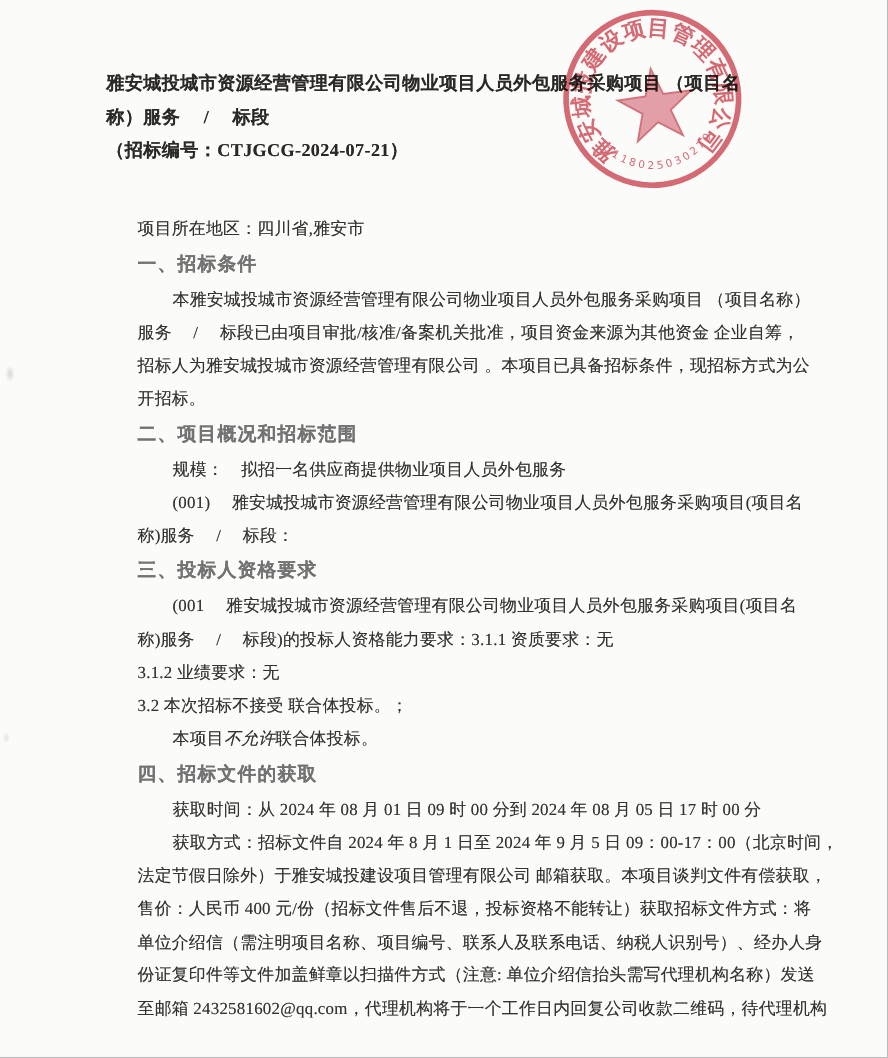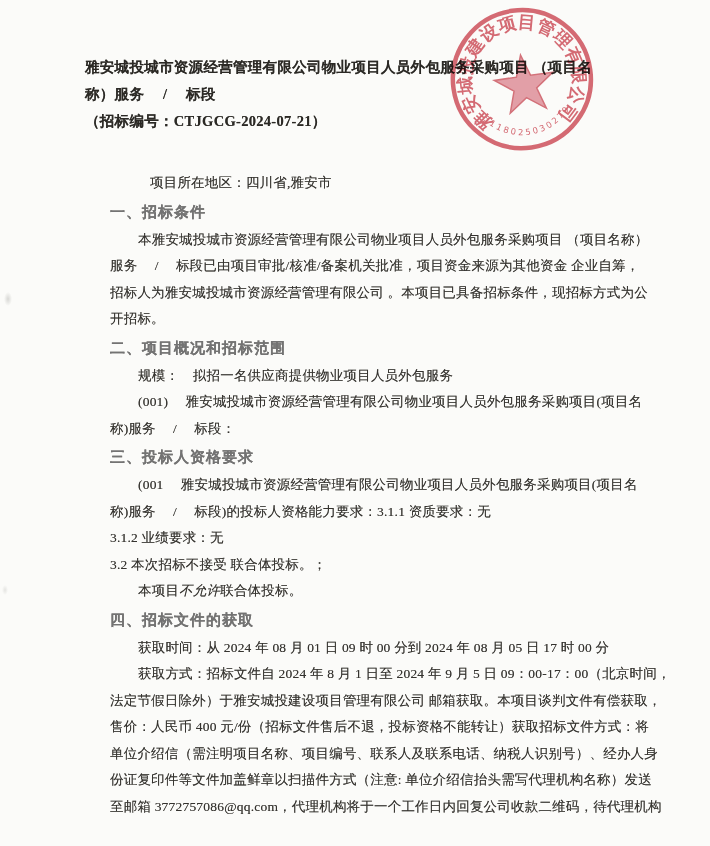--- a/index.html
+++ b/index.html
@@ -22,21 +22,21 @@
     font-weight:bold;font-size:15px;line-height:30px;height:30px;
     letter-spacing:1px;color:#737373;white-space:nowrap;
     text-shadow:0 0 0.4px rgba(30,28,25,0.6);
   }
   .ttl{
     font-weight:bold;font-size:14.5px;line-height:27px;height:27px;
     text-align:left;white-space:nowrap;letter-spacing:0.3px;
     color:#2b2925;text-shadow:0 0 0.4px rgba(35,33,29,0.6);
   }
   .title-wrap{width:500px;margin-left:-25px;}
-  .loc{margin-top:35px;margin-left:40px;}
+  .loc{margin-top:35px;}
   .em{font-style:italic;}
   .seal{
     position:absolute;left:437px;top:-6px;width:172px;height:172px;
     transform:rotate(-8deg);
     mix-blend-mode:multiply;opacity:0.93;
   }
   .seal text{font-family:"Liberation Serif","DejaVu Serif",serif;}
   .seal .co-text{font-size:17.5px;font-weight:bold;letter-spacing:0.5px;}
   .seal .num-text{font-size:8.5px;letter-spacing:2.4px;font-family:"DejaVu Sans","Liberation Sans",sans-serif;}
   .smudge{
@@ -81,21 +81,21 @@
     <div class="ln">3.2 本次招标不接受 联合体投标。；</div>
     <div class="ln ind"><span>本项目</span><span class="em">不允许</span><span>联合体投标。</span></div>
 
     <div class="hd">四、招标文件的获取</div>
     <div class="ln ind">获取时间：从 2024 年 08 月 01 日  09 时 00 分到 2024 年 08 月 05 日  17 时 00 分</div>
     <div class="ln ind">获取方式：招标文件自 2024 年 8 月 1 日至 2024 年 9 月 5 日 09：00-17：00（北京时间，</div>
     <div class="ln">法定节假日除外）于雅安城投建设项目管理有限公司  邮箱获取。本项目谈判文件有偿获取，</div>
     <div class="ln">售价：人民币 400 元/份（招标文件售后不退，投标资格不能转让）获取招标文件方式：将</div>
     <div class="ln">单位介绍信（需注明项目名称、项目编号、联系人及联系电话、纳税人识别号）、经办人身</div>
     <div class="ln">份证复印件等文件加盖鲜章以扫描件方式（注意: 单位介绍信抬头需写代理机构名称）发送</div>
-    <div class="ln">至邮箱 3772757086@qq.com，代理机构将于一个工作日内回复公司收款二维码，待代理机构</div>
+    <div class="ln">至邮箱 2432581602@qq.com，代理机构将于一个工作日内回复公司收款二维码，待代理机构</div>
   </div>
 
   <svg class="seal" viewBox="0 0 172 172">
     <defs>
       <path id="coPath" d="M 85 136 a 51 51 0 1 1 0 -102 a 51 51 0 1 1 0 102"></path>
       <path id="numPath" d="M 29 85 a 56 56 0 0 0 112 0"></path>
     </defs>
     <circle cx="85" cy="85" r="69" fill="none" stroke-width="4.5" stroke="#d5616c"></circle>
     <polygon points="87,61 94.1,82.3 116.5,82.4 98.4,95.7 105.2,117.1 87,104 68.8,117.1 75.6,95.7 57.5,82.4 79.9,82.3" stroke-width="1.5" opacity="0.9" fill="#e2909b" stroke="#cf5863"></polygon>
     <text class="co-text" fill="#d5616c">

